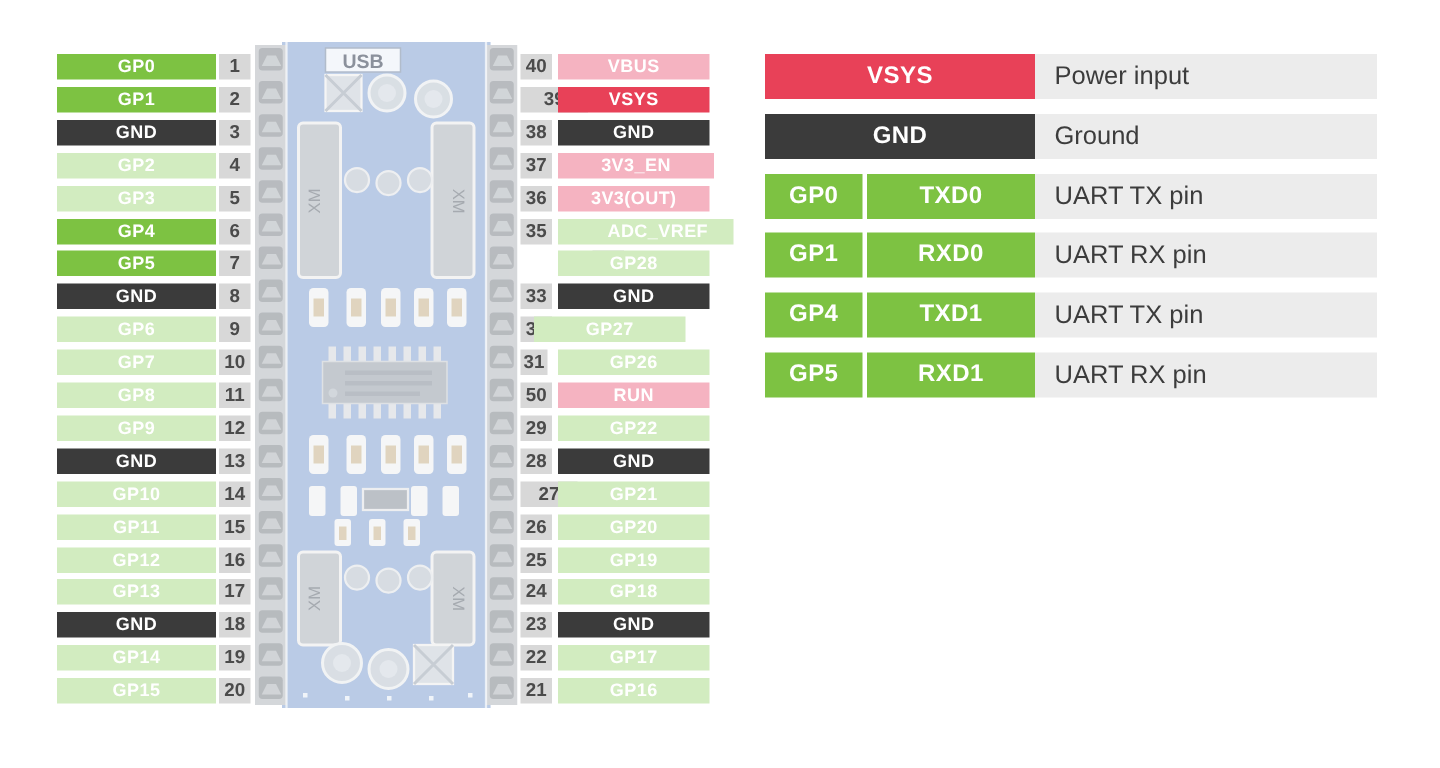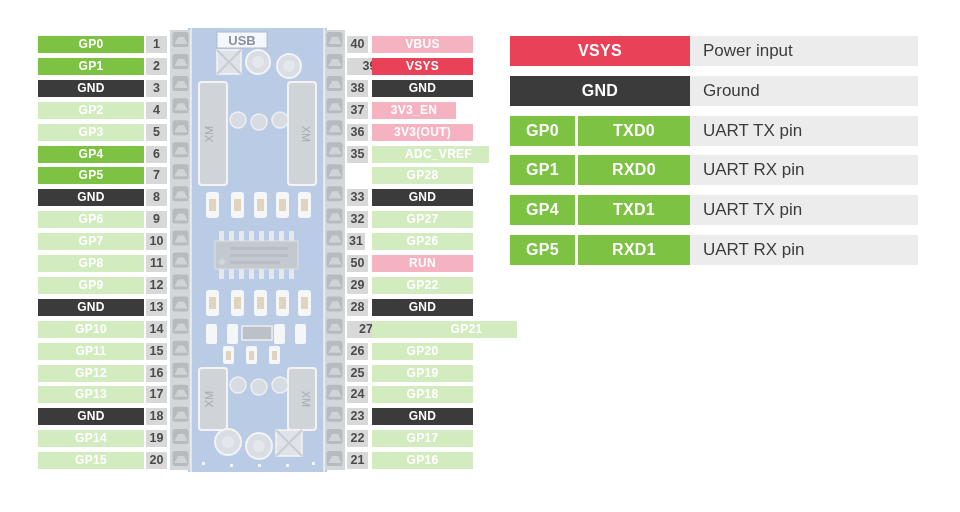--- a/index.html
+++ b/index.html
@@ -318,41 +318,41 @@
   </div>
 
   <div id="pins-right">
       <div class="pin-num" style="left: 347px; top: 36px; width: 21px;">40</div>
       <div class="pin-label t-pink" style="left: 372px; top: 36px; width: 101px;">VBUS</div>
       <div class="pin-num" style="left: 347px; top: 58px; width: 45px;">39</div>
       <div class="pin-label t-red" style="left: 372px; top: 58px; width: 101px;">VSYS</div>
       <div class="pin-num" style="left: 347px; top: 80px; width: 21px;">38</div>
       <div class="pin-label t-dark" style="left: 372px; top: 80px; width: 101px;">GND</div>
       <div class="pin-num" style="left: 347px; top: 102px; width: 21px;">37</div>
-      <div class="pin-label t-pink" style="left: 372px; top: 102px; width: 84px;">3V3_EN</div>
+      <div class="pin-label t-pink" style="left: 372px; top: 102px; width: 104px;">3V3_EN</div>
       <div class="pin-num" style="left: 347px; top: 124px; width: 21px;">36</div>
       <div class="pin-label t-pink" style="left: 372px; top: 124px; width: 101px;">3V3(OUT)</div>
       <div class="pin-num" style="left: 347px; top: 146px; width: 21px;">35</div>
       <div class="pin-label t-green_light" style="left: 372px; top: 146px; width: 101px; padding-left: 16px;">ADC_VREF</div>
       <div class="pin-num" style="left: 347px; top: 167px; width: 21px; margin-left: 48px;">34</div>
       <div class="pin-label t-green_light" style="left: 372px; top: 167px; width: 101px;">GP28</div>
       <div class="pin-num" style="left: 347px; top: 189px; width: 21px;">33</div>
       <div class="pin-label t-dark" style="left: 372px; top: 189px; width: 101px;">GND</div>
       <div class="pin-num" style="left: 347px; top: 211px; width: 21px;">32</div>
-      <div class="pin-label t-green_light" style="left: 372px; top: 211px; width: 101px;">GP27</div>
+      <div class="pin-label t-green_light" style="left: 356px; top: 211px; width: 101px;">GP27</div>
       <div class="pin-num" style="left: 347px; top: 233px; width: 18px;">31</div>
       <div class="pin-label t-green_light" style="left: 372px; top: 233px; width: 101px;">GP26</div>
       <div class="pin-num" style="left: 347px; top: 255px; width: 21px;">50</div>
       <div class="pin-label t-pink" style="left: 372px; top: 255px; width: 101px;">RUN</div>
       <div class="pin-num" style="left: 347px; top: 277px; width: 21px;">29</div>
       <div class="pin-label t-green_light" style="left: 372px; top: 277px; width: 101px;">GP22</div>
       <div class="pin-num" style="left: 347px; top: 299px; width: 21px;">28</div>
       <div class="pin-label t-dark" style="left: 372px; top: 299px; width: 101px;">GND</div>
       <div class="pin-num" style="left: 347px; top: 321px; width: 38px;">27</div>
-      <div class="pin-label t-green_light" style="left: 372px; top: 321px; width: 101px; padding-left: 44px;">GP21</div>
+      <div class="pin-label t-green_light" style="left: 372px; top: 321px; width: 101px;">GP21</div>
       <div class="pin-num" style="left: 347px; top: 343px; width: 21px;">26</div>
       <div class="pin-label t-green_light" style="left: 372px; top: 343px; width: 101px;">GP20</div>
       <div class="pin-num" style="left: 347px; top: 365px; width: 21px;">25</div>
       <div class="pin-label t-green_light" style="left: 372px; top: 365px; width: 101px;">GP19</div>
       <div class="pin-num" style="left: 347px; top: 386px; width: 21px;">24</div>
       <div class="pin-label t-green_light" style="left: 372px; top: 386px; width: 101px;">GP18</div>
       <div class="pin-num" style="left: 347px; top: 408px; width: 21px;">23</div>
       <div class="pin-label t-dark" style="left: 372px; top: 408px; width: 101px;">GND</div>
       <div class="pin-num" style="left: 347px; top: 430px; width: 21px;">22</div>
       <div class="pin-label t-green_light" style="left: 372px; top: 430px; width: 101px;">GP17</div>

